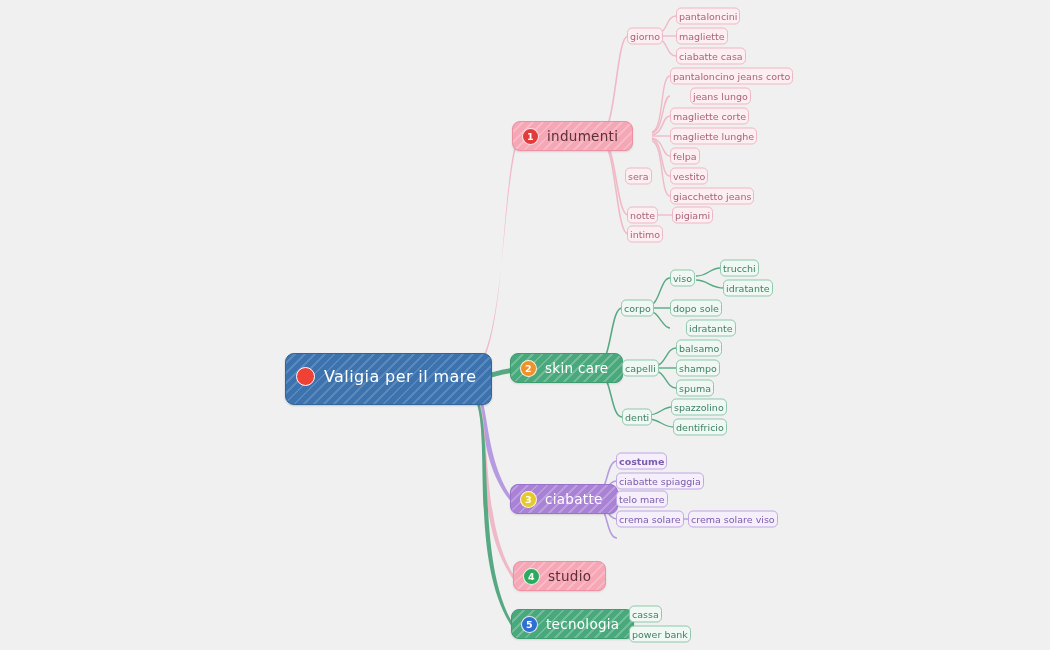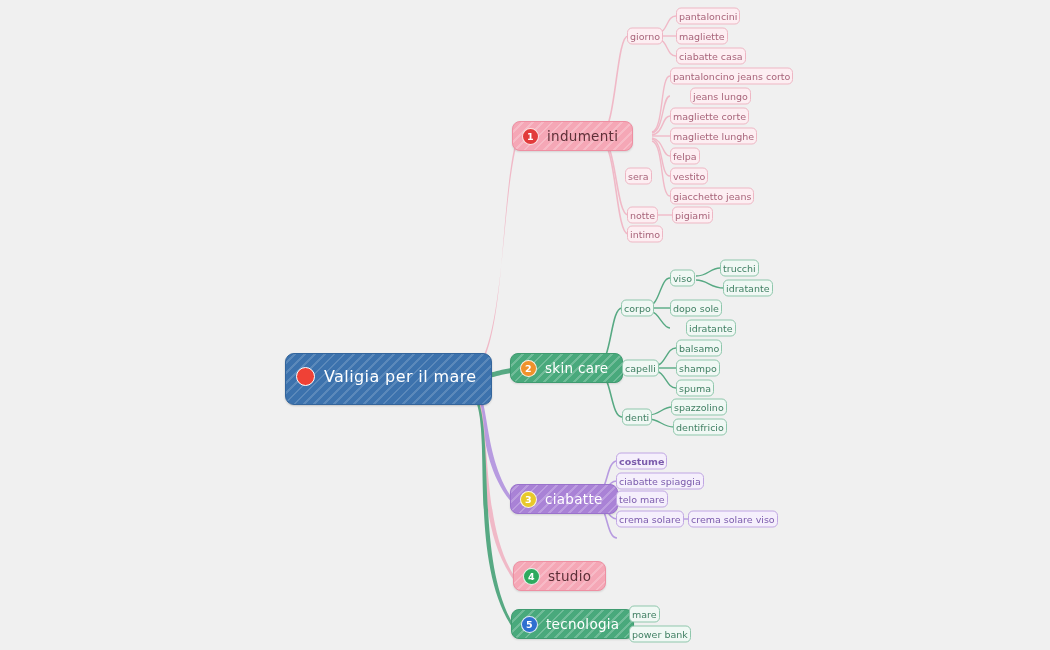--- a/index.html
+++ b/index.html
@@ -253,16 +253,16 @@
   <div class="node sub tone-green" style="left:622px; top:417px;">denti</div>
   <div class="node sub tone-green" style="left:671px; top:407px;">spazzolino</div>
   <div class="node sub tone-green" style="left:673px; top:427px;">dentifricio</div>
 
   <div class="node sub tone-purple" style="left:616px; top:461px;font-weight:bold;">costume</div>
   <div class="node sub tone-purple" style="left:616px; top:481px;">ciabatte spiaggia</div>
   <div class="node sub tone-purple" style="left:616px; top:499px;">telo mare</div>
   <div class="node sub tone-purple" style="left:616px; top:519px;">crema solare</div>
   <div class="node sub tone-purple" style="left:688px; top:519px;">crema solare viso</div>
 
-  <div class="node sub tone-green" style="left:629px; top:614px;">mare</div>
+  <div class="node sub tone-green" style="left:629px; top:614px;">cassa</div>
   <div class="node sub tone-green" style="left:629px; top:634px;">power bank</div>
 
 </div>
 
 </body></html>

